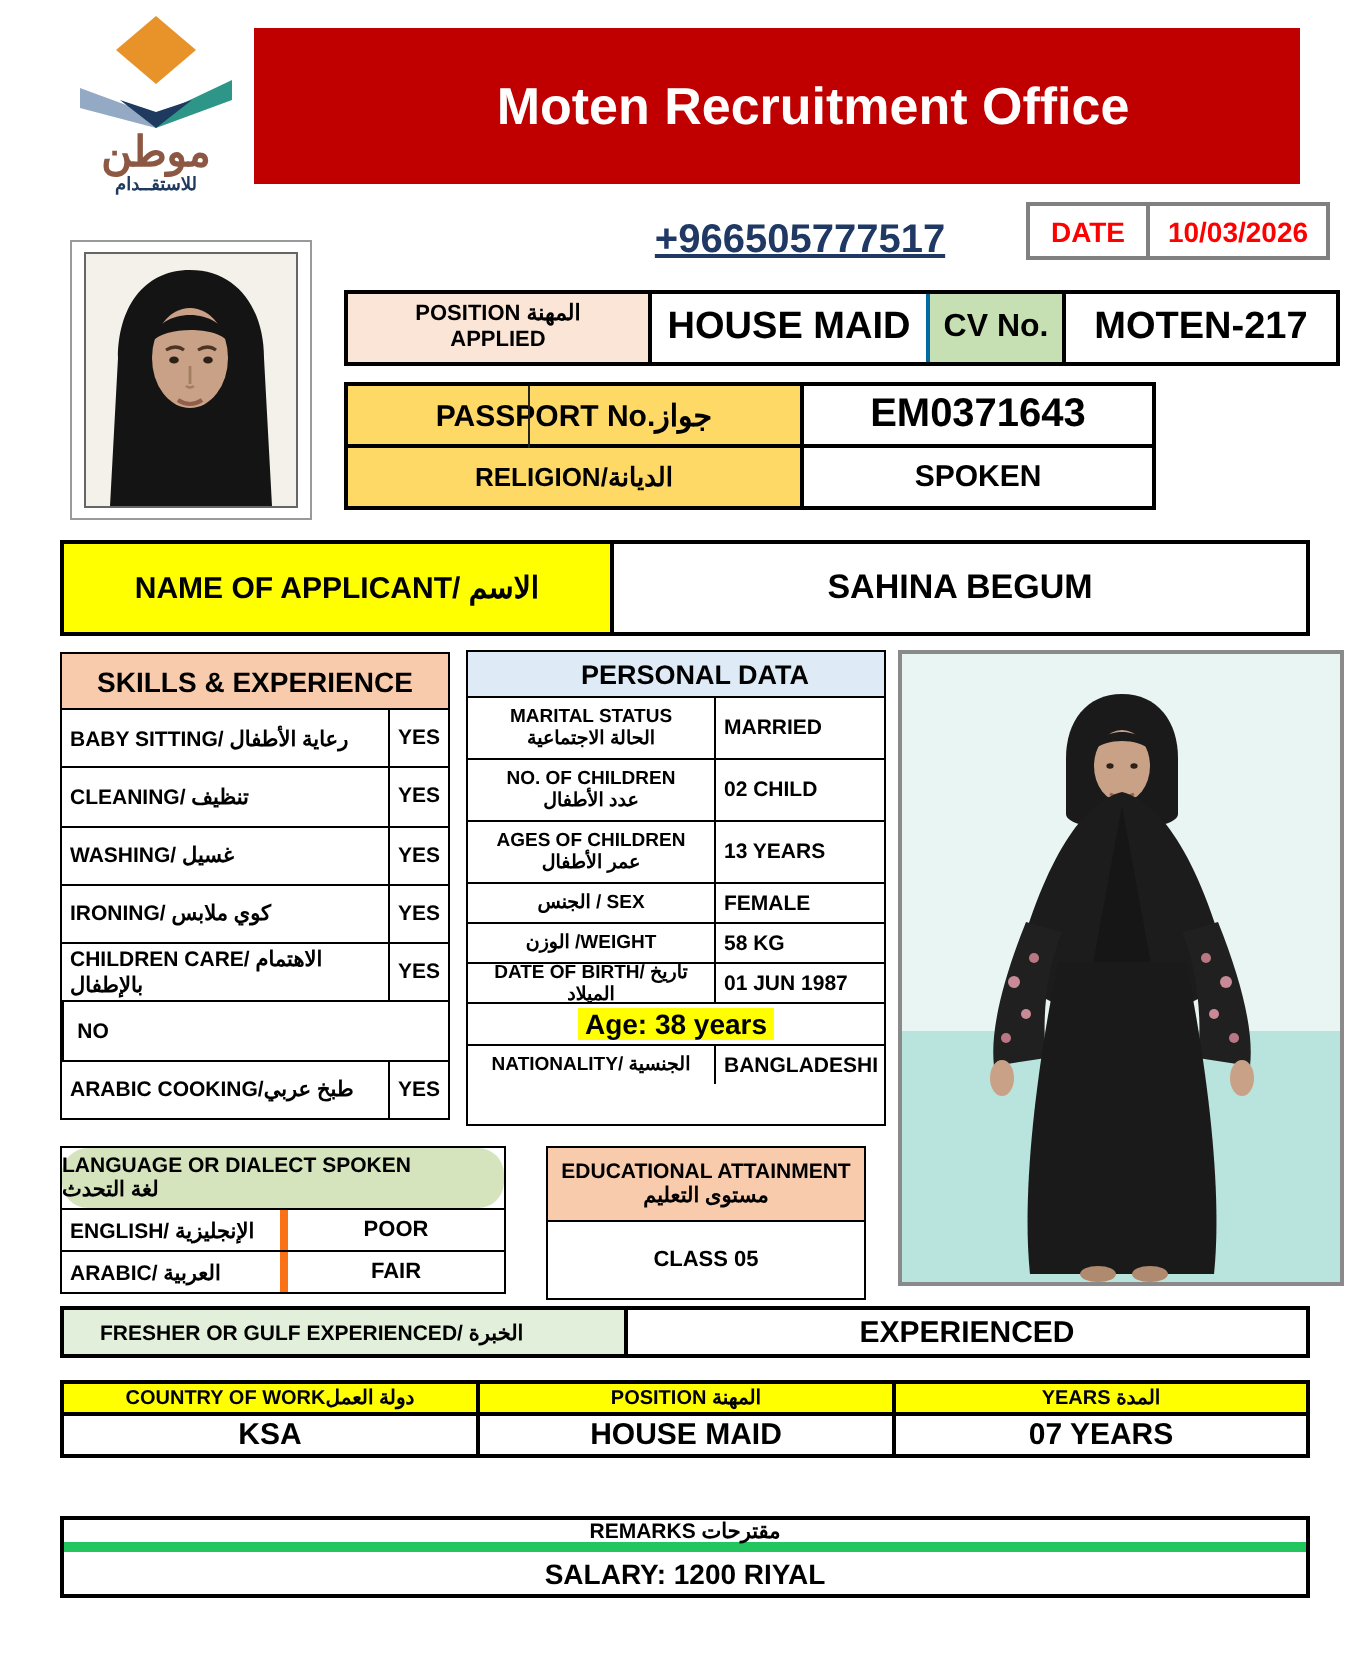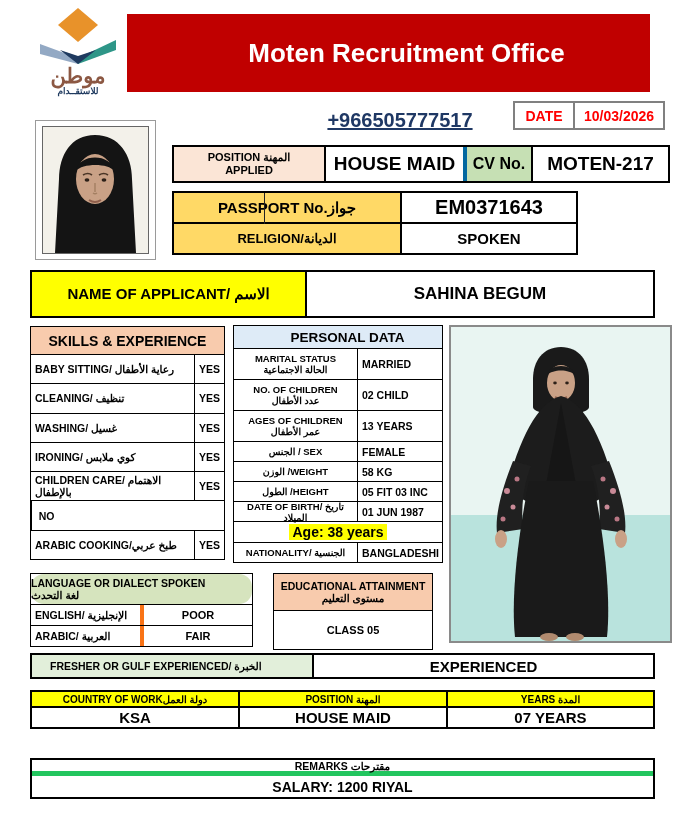--- a/index.html
+++ b/index.html
@@ -22,21 +22,21 @@
 
   
   .photo-box { left:35px; top:120px; width:121px; height:140px; border:1px solid #9a9a9a; background:#fff; display:flex; align-items:center; justify-content:center; }
   .photo-inner { width:107px; height:128px; border:1px solid #666; background:#F3F1EA; overflow:hidden; }
 
   
   .pos-row { left:172px; top:145px; width:498px; height:38px; display:flex; border:2px solid #000; background:#fff; }
   .pos-row > div { display:flex; flex-direction:column; align-items:center; justify-content:center; }
   .pos-label { width:150px; background:#FBE5D6; font-size:11px; line-height:13px; }
   .pos-value { width:139px; border-left:2px solid #000; font-size:19px; }
-  .cv-label  { width:68px;  border-left:4px solid #0369a1; background:#C6E0B4; font-size:16px; }
+  .cv-label  { width:68px;  border-left:2px solid #0369a1; background:#C6E0B4; font-size:16px; }
   .cv-value  { flex:1;      border-left:2px solid #000; font-size:19px; }
 
   
   .pp-table { left:172px; top:191px; width:406px; height:64px; border:2px solid #000; background:#fff; display:flex; flex-direction:column; }
   .pp-row { flex:1; display:flex; }
   .pp-row + .pp-row { border-top:2px solid #000; }
   .pp-label { position:relative; width:226px; background:#FFD966; display:flex; align-items:center; justify-content:center; }
   .pp-vline { position:absolute; left:90px; top:0; bottom:0; width:1px; background:#222; }
   .pp-value { flex:1; border-left:2px solid #000; display:flex; align-items:center; justify-content:center; }
   .f15 { font-size:15px; } .f13 { font-size:13px; } .f20 { font-size:20px; }
@@ -224,24 +224,20 @@
     </div>
     <div class="pd-row pd-short">
       <div class="pd-label single" dir="rtl">SEX / الجنس</div>
       <div class="pd-value">FEMALE</div>
     </div>
     <div class="pd-row pd-short">
       <div class="pd-label single" dir="rtl">WEIGHT/ الوزن</div>
       <div class="pd-value">58 KG</div>
     </div>
     <div class="pd-row pd-short">
-      <div class="pd-label single" dir="rtl">HEIGHT/ الطول</div>
-      <div class="pd-value">05 FIT 03 INC</div>
-    </div>
-    <div class="pd-row pd-short">
       <div class="pd-label single">DATE OF BIRTH/ تاريخ الميلاد</div>
       <div class="pd-value">01 JUN 1987</div>
     </div>
     <div class="pd-age">
       <span>Age: 38 years</span>
     </div>
     <div class="pd-row pd-short">
       <div class="pd-label single">NATIONALITY/ الجنسية</div>
       <div class="pd-value">BANGLADESHI</div>
     </div>

